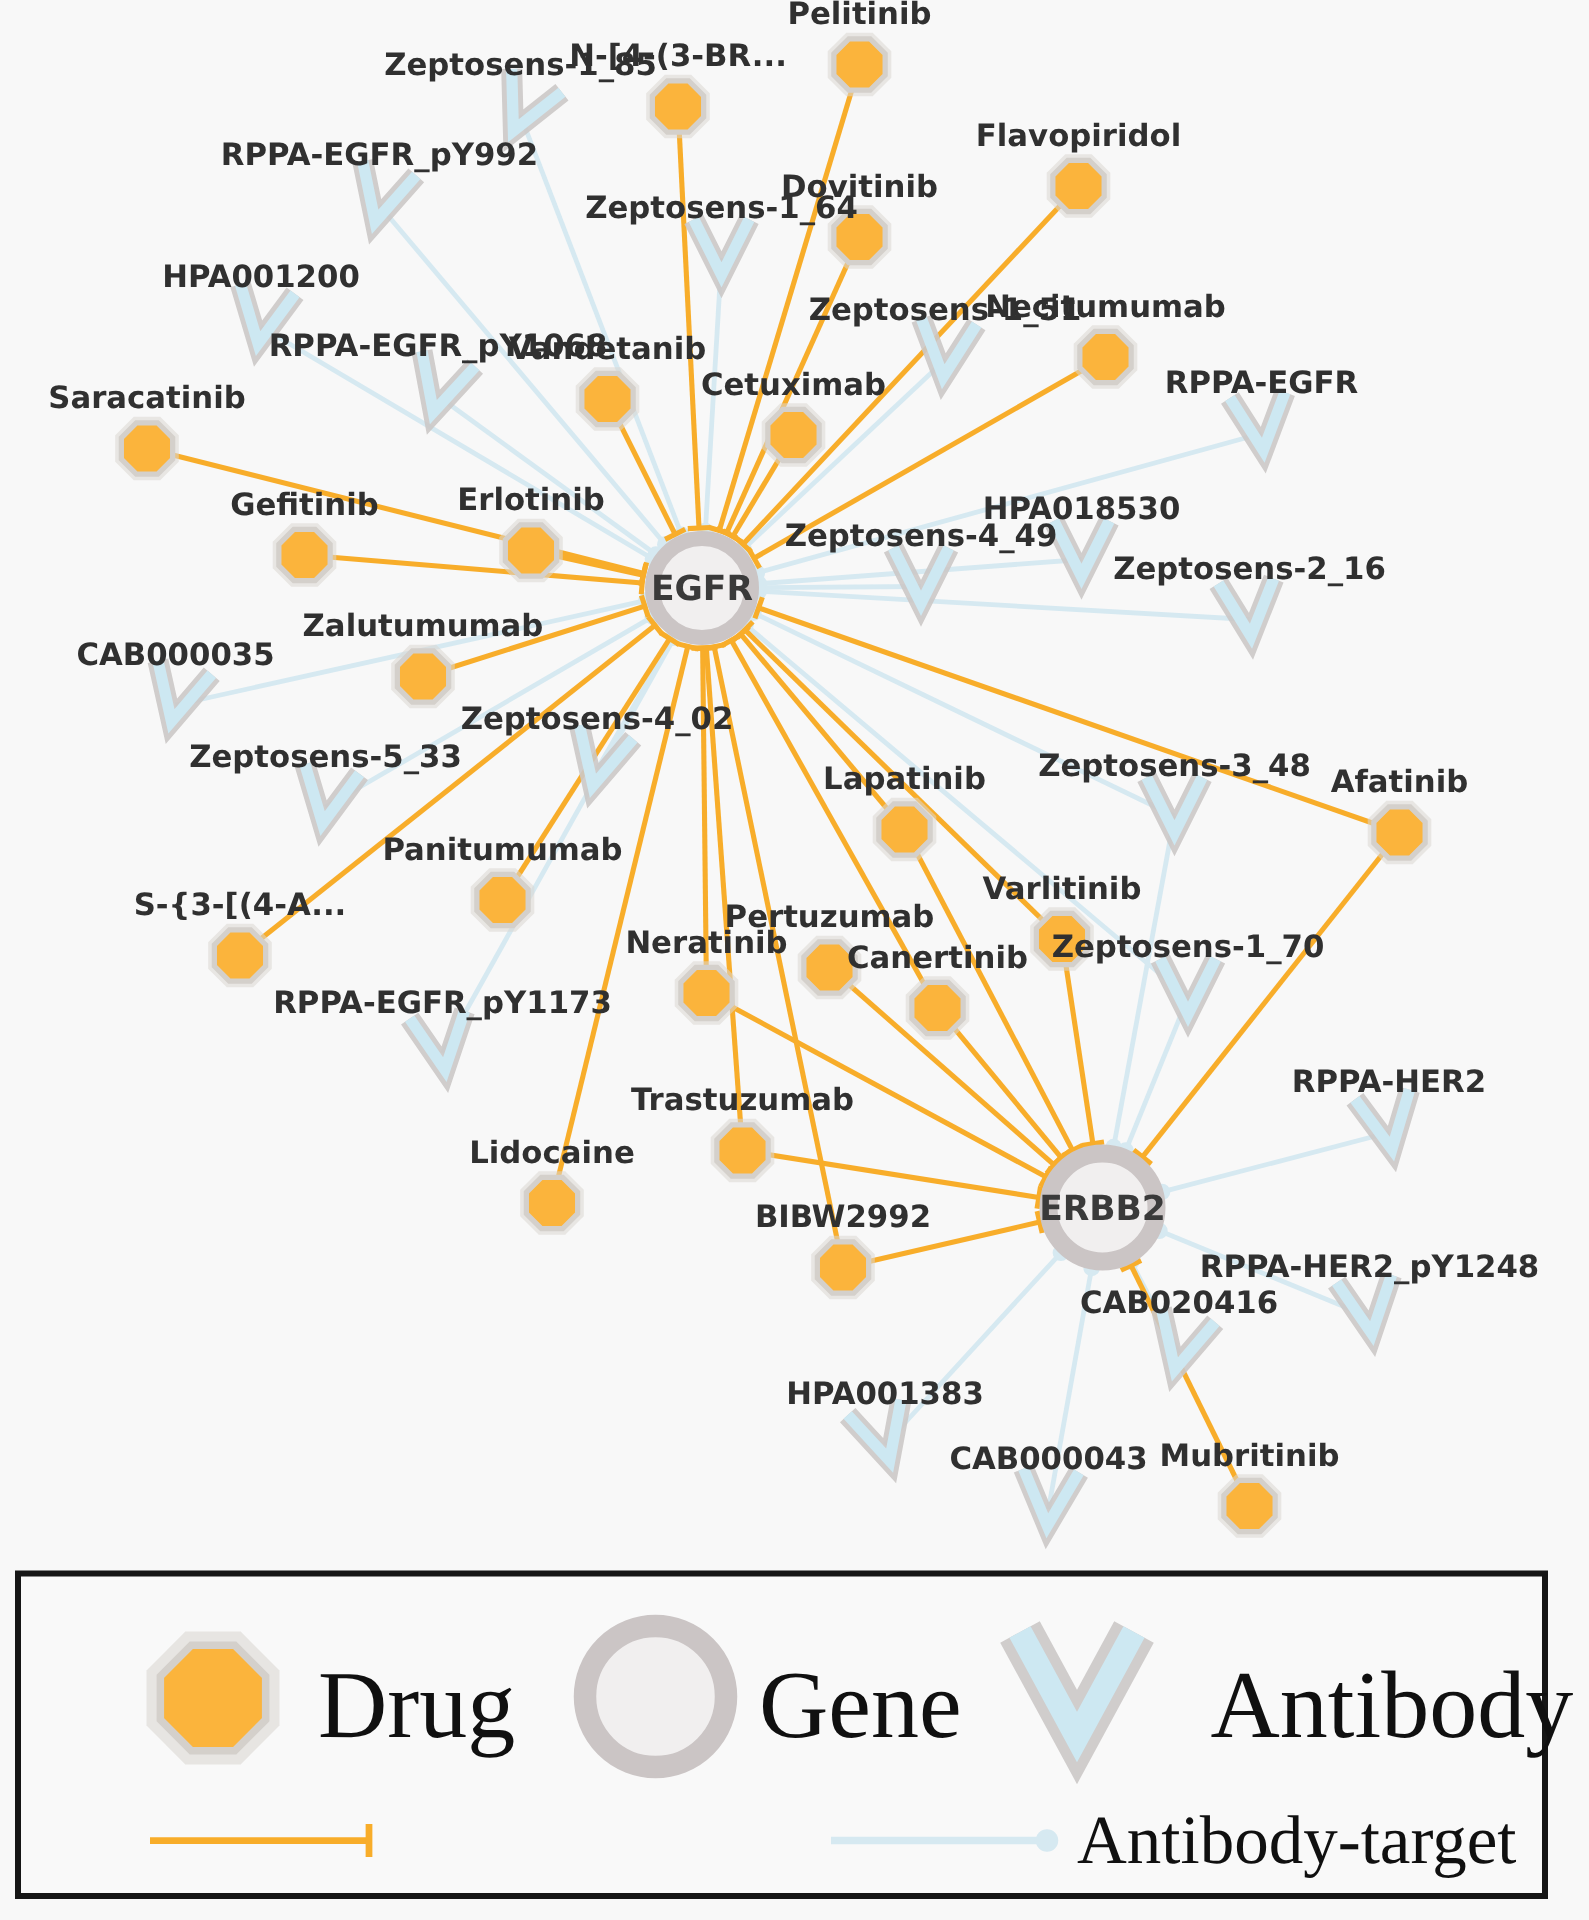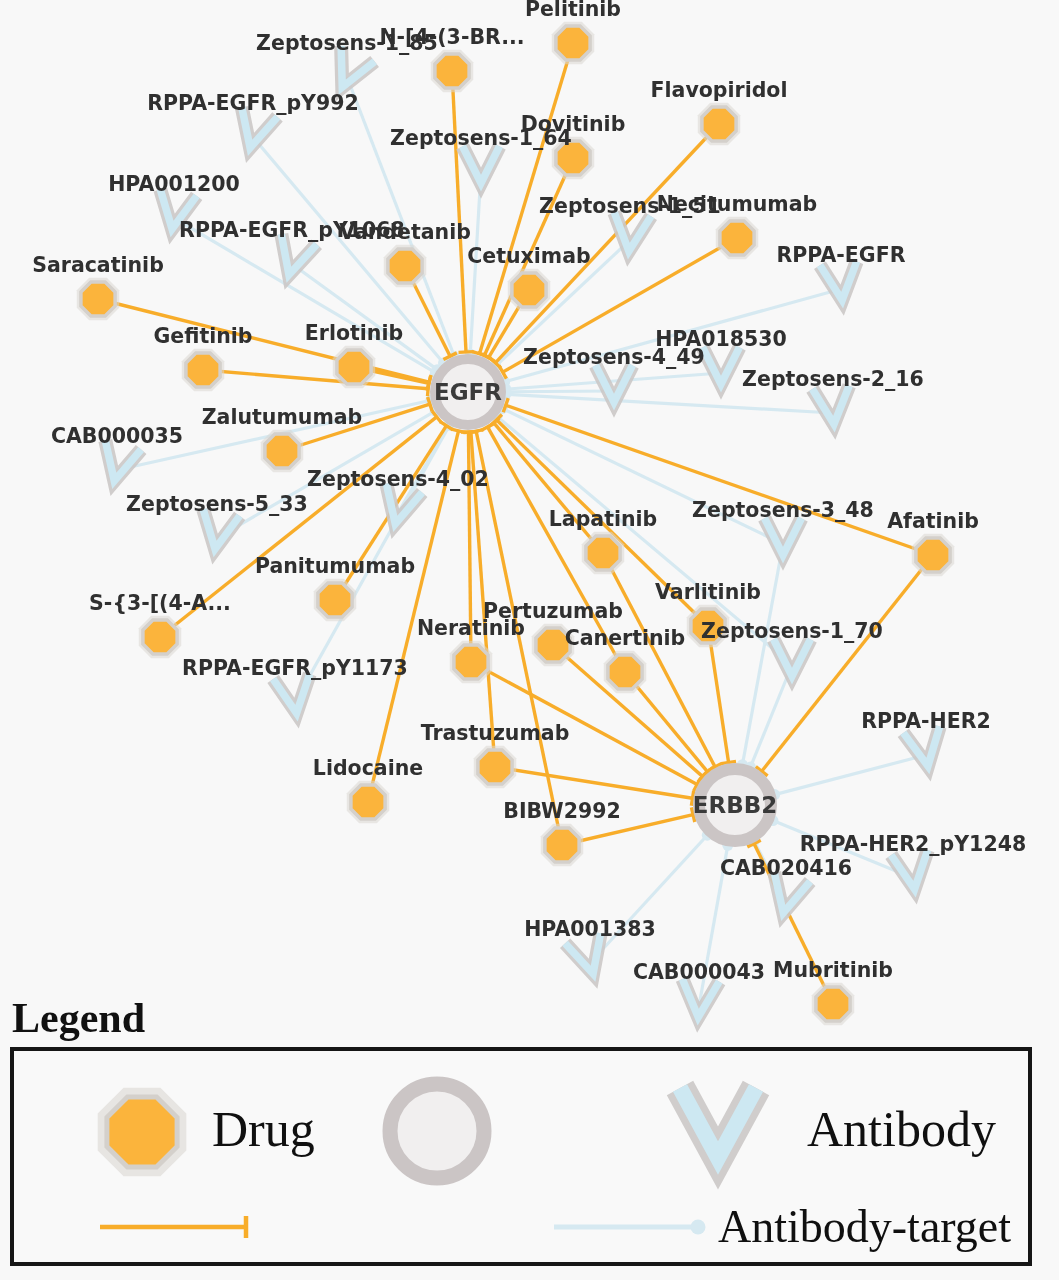--- a/index.html
+++ b/index.html
@@ -4,21 +4,21 @@
 <style>
   html,body{margin:0;padding:0;background:#f8f8f8;}
   .stage{position:relative;width:1059px;height:1280px;background:#f8f8f8;overflow:hidden;
          font-family:"DejaVu Sans",sans-serif;}
   #network-svg{position:absolute;left:0;top:0;}
   .legend-title{position:absolute;left:12px;top:994px;font-family:"Liberation Serif",serif;
                 font-weight:bold;font-size:42px;color:#111;}
   .legend-box{position:absolute;left:10px;top:1047px;width:1014px;height:211px;
               border:4px solid #161616;background:#f9f9f9;}
   .legend-item-label{position:absolute;font-family:"Liberation Serif",serif;color:#101010;}
-  .lbl-node{font-size:50px;top:1100px;}
+  .lbl-node{font-size:64px;top:1100px;}
   .lbl-edge{font-size:46px;top:1200px;}
   .legend-icon{position:absolute;overflow:visible;}
 </style>
 </head>
 <body>
 
 <div class="stage">
   <svg id="network-svg" width="1059" height="1280" viewBox="0 0 1059 1280">
       <g>
         <line x1="347" y1="77" x2="454.37388861698986" y2="356.5270654078662" stroke="#D6E9F1" stroke-width="3.2"></line>
@@ -361,34 +361,34 @@
         <text x="792" y="638" text-anchor="middle" fill="#303030" font-size="20.5" font-weight="bold" font-family="&quot;DejaVu Sans&quot;,sans-serif">Zeptosens-1_70</text>
         <text x="295" y="675" text-anchor="middle" fill="#303030" font-size="20.5" font-weight="bold" font-family="&quot;DejaVu Sans&quot;,sans-serif">RPPA-EGFR_pY1173</text>
         <text x="926" y="728" text-anchor="middle" fill="#303030" font-size="20.5" font-weight="bold" font-family="&quot;DejaVu Sans&quot;,sans-serif">RPPA-HER2</text>
         <text x="913" y="851" text-anchor="middle" fill="#303030" font-size="20.5" font-weight="bold" font-family="&quot;DejaVu Sans&quot;,sans-serif">RPPA-HER2_pY1248</text>
         <text x="786" y="875" text-anchor="middle" fill="#303030" font-size="20.5" font-weight="bold" font-family="&quot;DejaVu Sans&quot;,sans-serif">CAB020416</text>
         <text x="590" y="936" text-anchor="middle" fill="#303030" font-size="20.5" font-weight="bold" font-family="&quot;DejaVu Sans&quot;,sans-serif">HPA001383</text>
         <text x="699" y="979" text-anchor="middle" fill="#303030" font-size="20.5" font-weight="bold" font-family="&quot;DejaVu Sans&quot;,sans-serif">CAB000043</text>
       </g>
     </svg>
 
-  <div class="legend-title">Legend</div>
   <div class="legend-box"></div>
 
   <svg id="legend-drug-icon" class="legend-icon" style="left:92px;top:1082px;" width="100" height="100">
       <g>
         <polygon points="94.3,68.4 68.4,94.3 31.6,94.3 5.7,68.4 5.7,31.6 31.6,5.7 68.4,5.7 94.3,31.6" fill="#DBD7D2" opacity="0.6"></polygon>
         <polygon points="85.1,64.5 64.5,85.1 35.5,85.1 14.9,64.5 14.9,35.5 35.5,14.9 64.5,14.9 85.1,35.5" fill="#FBB43C" stroke="#D4D0CB" stroke-width="5"></polygon>
       </g>
     </svg>
   <span class="legend-item-label lbl-node" style="left:212px;">Drug</span>
 
   <svg id="legend-gene-icon" class="legend-icon" style="left:380px;top:1074px;" width="114" height="114">
       <circle cx="57" cy="57" r="47" fill="#F1EFEF" stroke="#CBC5C5" stroke-width="15"></circle>
     </svg>
+  <span class="legend-item-label lbl-node" style="left:506px;">Gene</span>
 
   <svg id="legend-antibody-icon" class="legend-icon" style="left:668px;top:1070px;" width="100" height="130" viewBox="-50 -60 100 130">
       <path d="M -38,-42 L 0,28 L 38,-42" fill="none" stroke="#CBC8C6" stroke-width="30" stroke-miterlimit="6" opacity="0.9"></path>
       <path d="M -38,-42 L 0,28 L 38,-42" fill="none" stroke="#CDE8F2" stroke-width="16" stroke-miterlimit="6"></path>
     </svg>
   <span class="legend-item-label lbl-node" style="left:807px;">Antibody</span>
 
   <svg id="legend-drugedge-icon" class="legend-icon" style="left:98px;top:1214px;" width="160" height="26">
       <line x1="2" y1="13" x2="148" y2="13" stroke="#F8AD2A" stroke-width="4.5"></line>
       <line x1="148" y1="2" x2="148" y2="24" stroke="#F8AD2A" stroke-width="4.5"></line>

